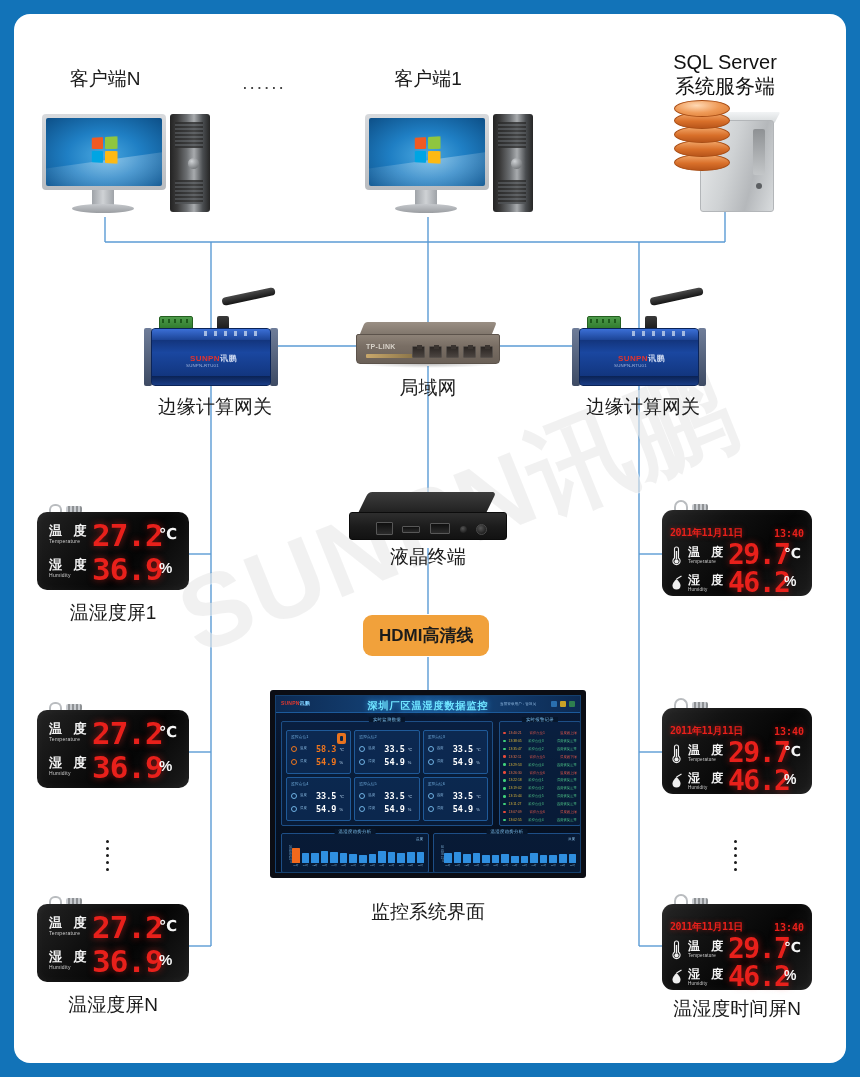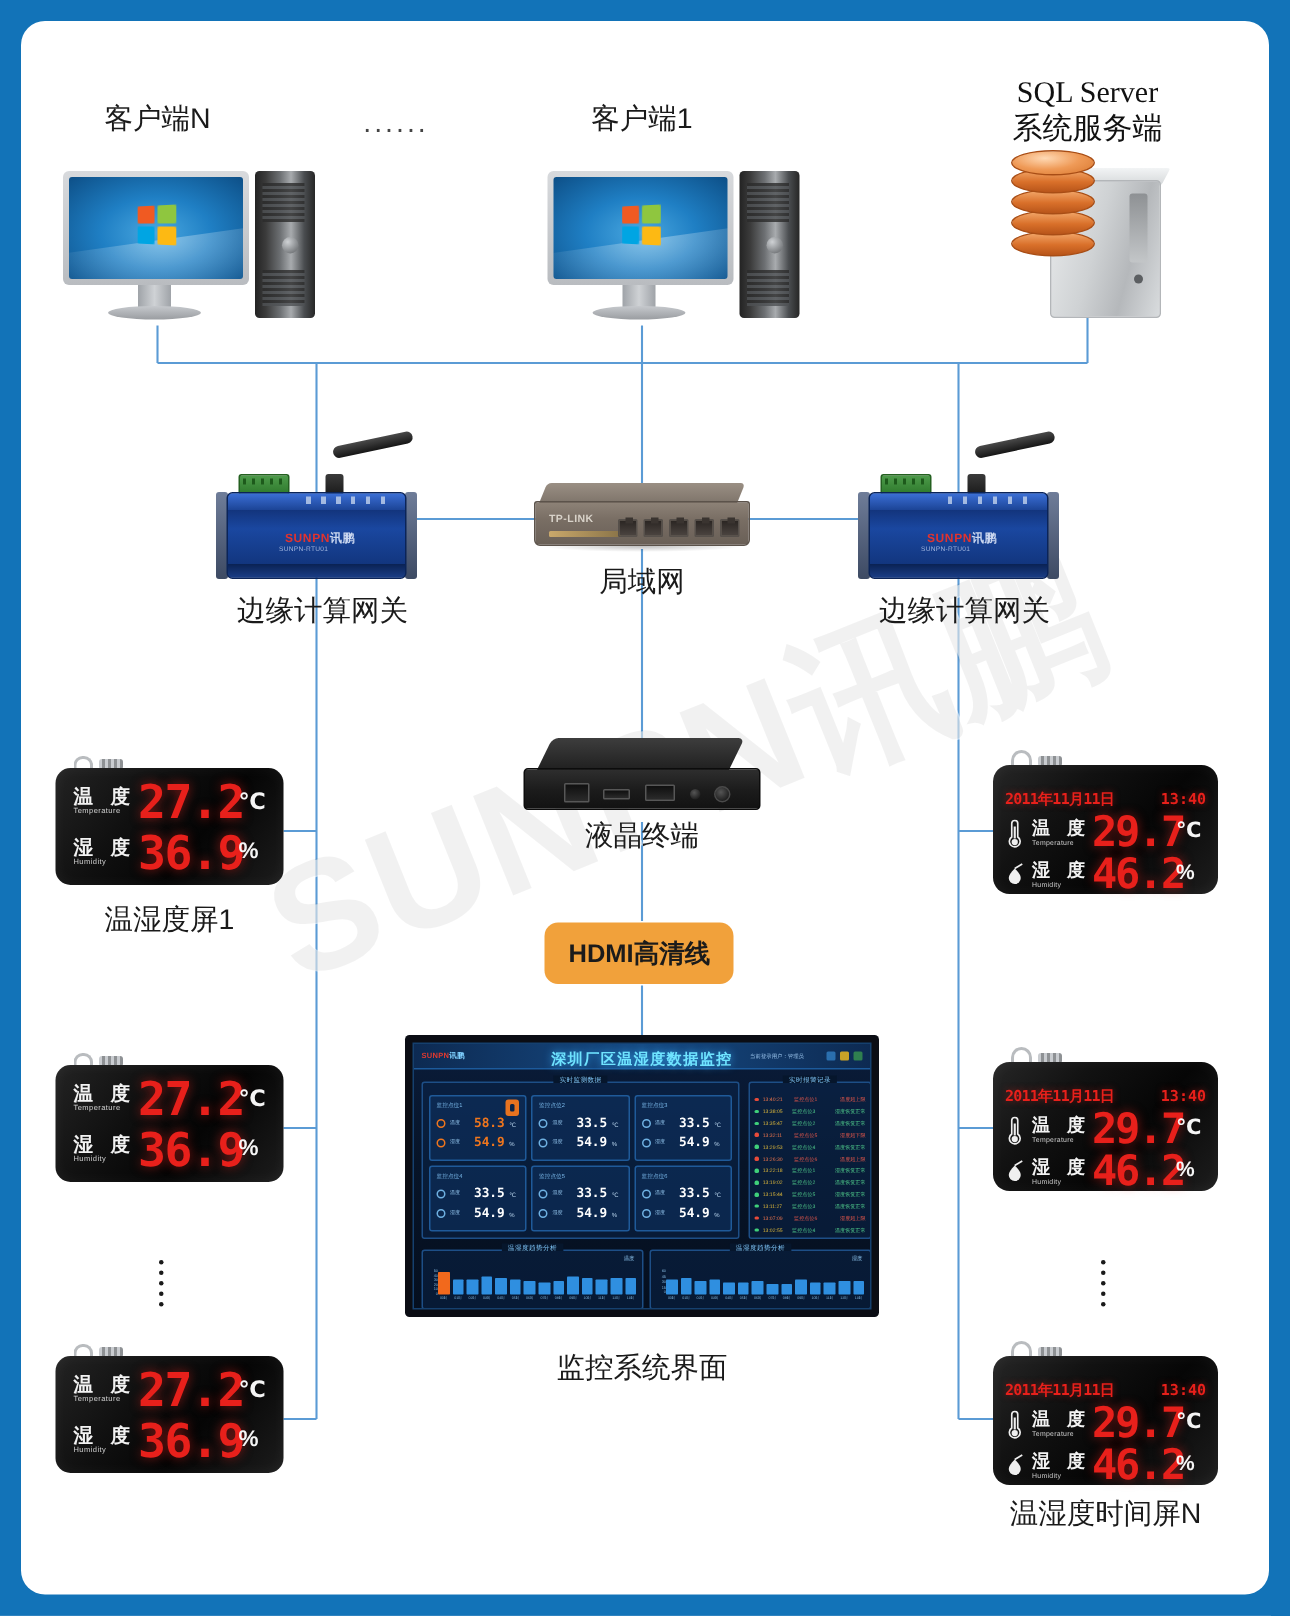--- a/index.html
+++ b/index.html
@@ -617,21 +617,21 @@
     </svg>
 
     <div class="watermark">
       <div class="wm-text">SUNPN讯鹏</div>
     </div>
 
     <div class="lbl big" style="left:41px; top:52px; width:100px;">客户端N</div>
     <div class="lbl big" style="left:215px; top:58px; width:70px; color:#444; letter-spacing:2px;">......</div>
     <div class="lbl big" style="left:364px; top:52px; width:100px;">客户端1</div>
 
-    <div class="sql-title" style="left:631px; top:36px; width:160px;font-family:Liberation Serif, serif;">
+    <div class="sql-title" style="left:631px; top:36px; width:160px;">
       <div>SQL Server</div>
       <div>系统服务端</div>
     </div>
 
     <div class="pc" style="left:28px; top:100px;">
       <div class="monitor">
         <div class="screen">
           <div class="logo">
               <i></i>
               <i></i>
@@ -794,20 +794,21 @@
           <div class="unit">℃</div>
         </div>
         <div class="throw" style="top:42px;">
           <div class="cn">湿 度</div>
           <div class="en">Humidity</div>
           <div class="val">36.9</div>
           <div class="unit">%</div>
         </div>
       </div>
     </div>
+    <div class="lbl big" style="left:23px; top:978px; width:152px;">温湿度屏N</div>
 
     <div class="ttscreen" style="left:648px; top:486px; width:150px; height:98px;">
       <div class="hook"></div>
       <div class="wire"></div>
       <div class="panel">
         <div class="dateline">
           <span class="d1">2011年11月11日</span>
           <span class="d2">13:40</span>
         </div>
         <div class="ttrow" style="top:32px;">

